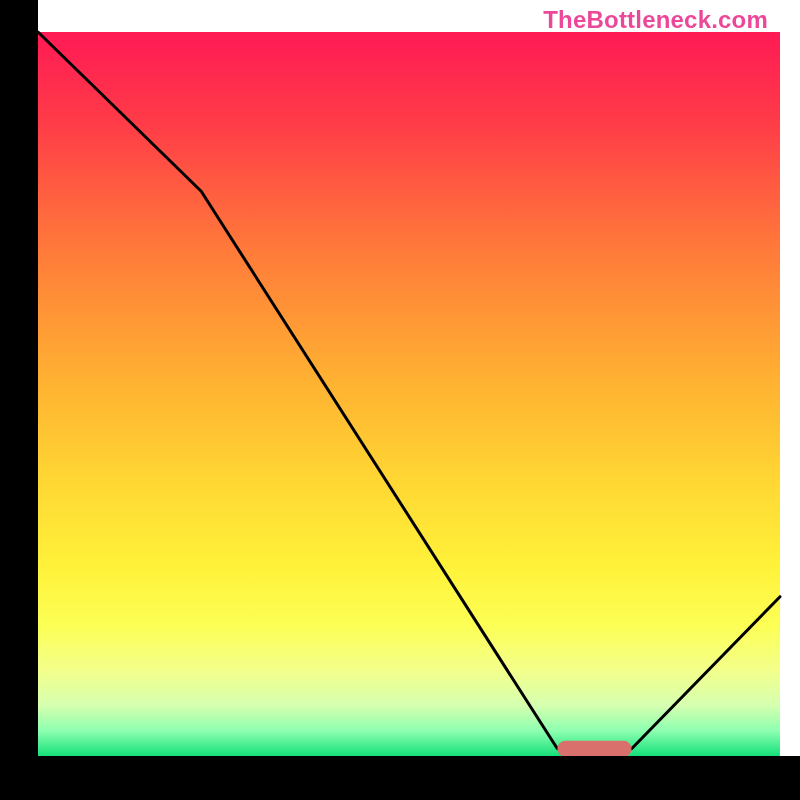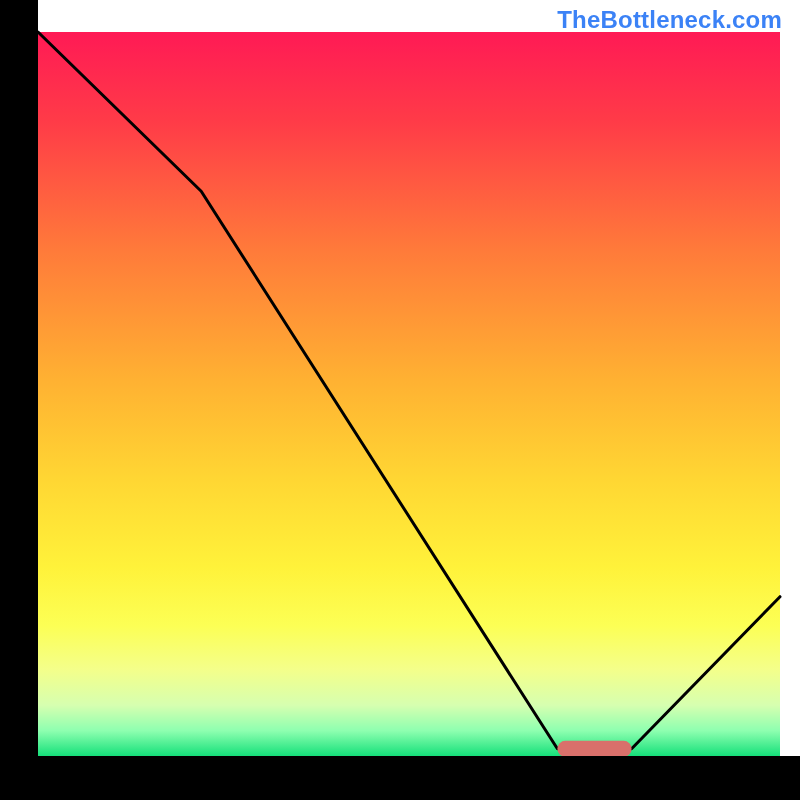--- a/index.html
+++ b/index.html
@@ -12,24 +12,24 @@
     overflow: hidden;
   }
   .frame {
     position: relative;
     width: 800px;
     height: 800px;
   }
   .watermark {
     position: absolute;
     top: 6px;
-    right: 18px;
+    right: 32px;
     font-size: 24px;
     font-weight: 600;
-    color: #3b82f6;
+    color: #ec4899;
     letter-spacing: 0.2px;
   }
   svg {
     display: block;
   }
 </style>
 </head>
 <body>
 
 <div class="frame">

